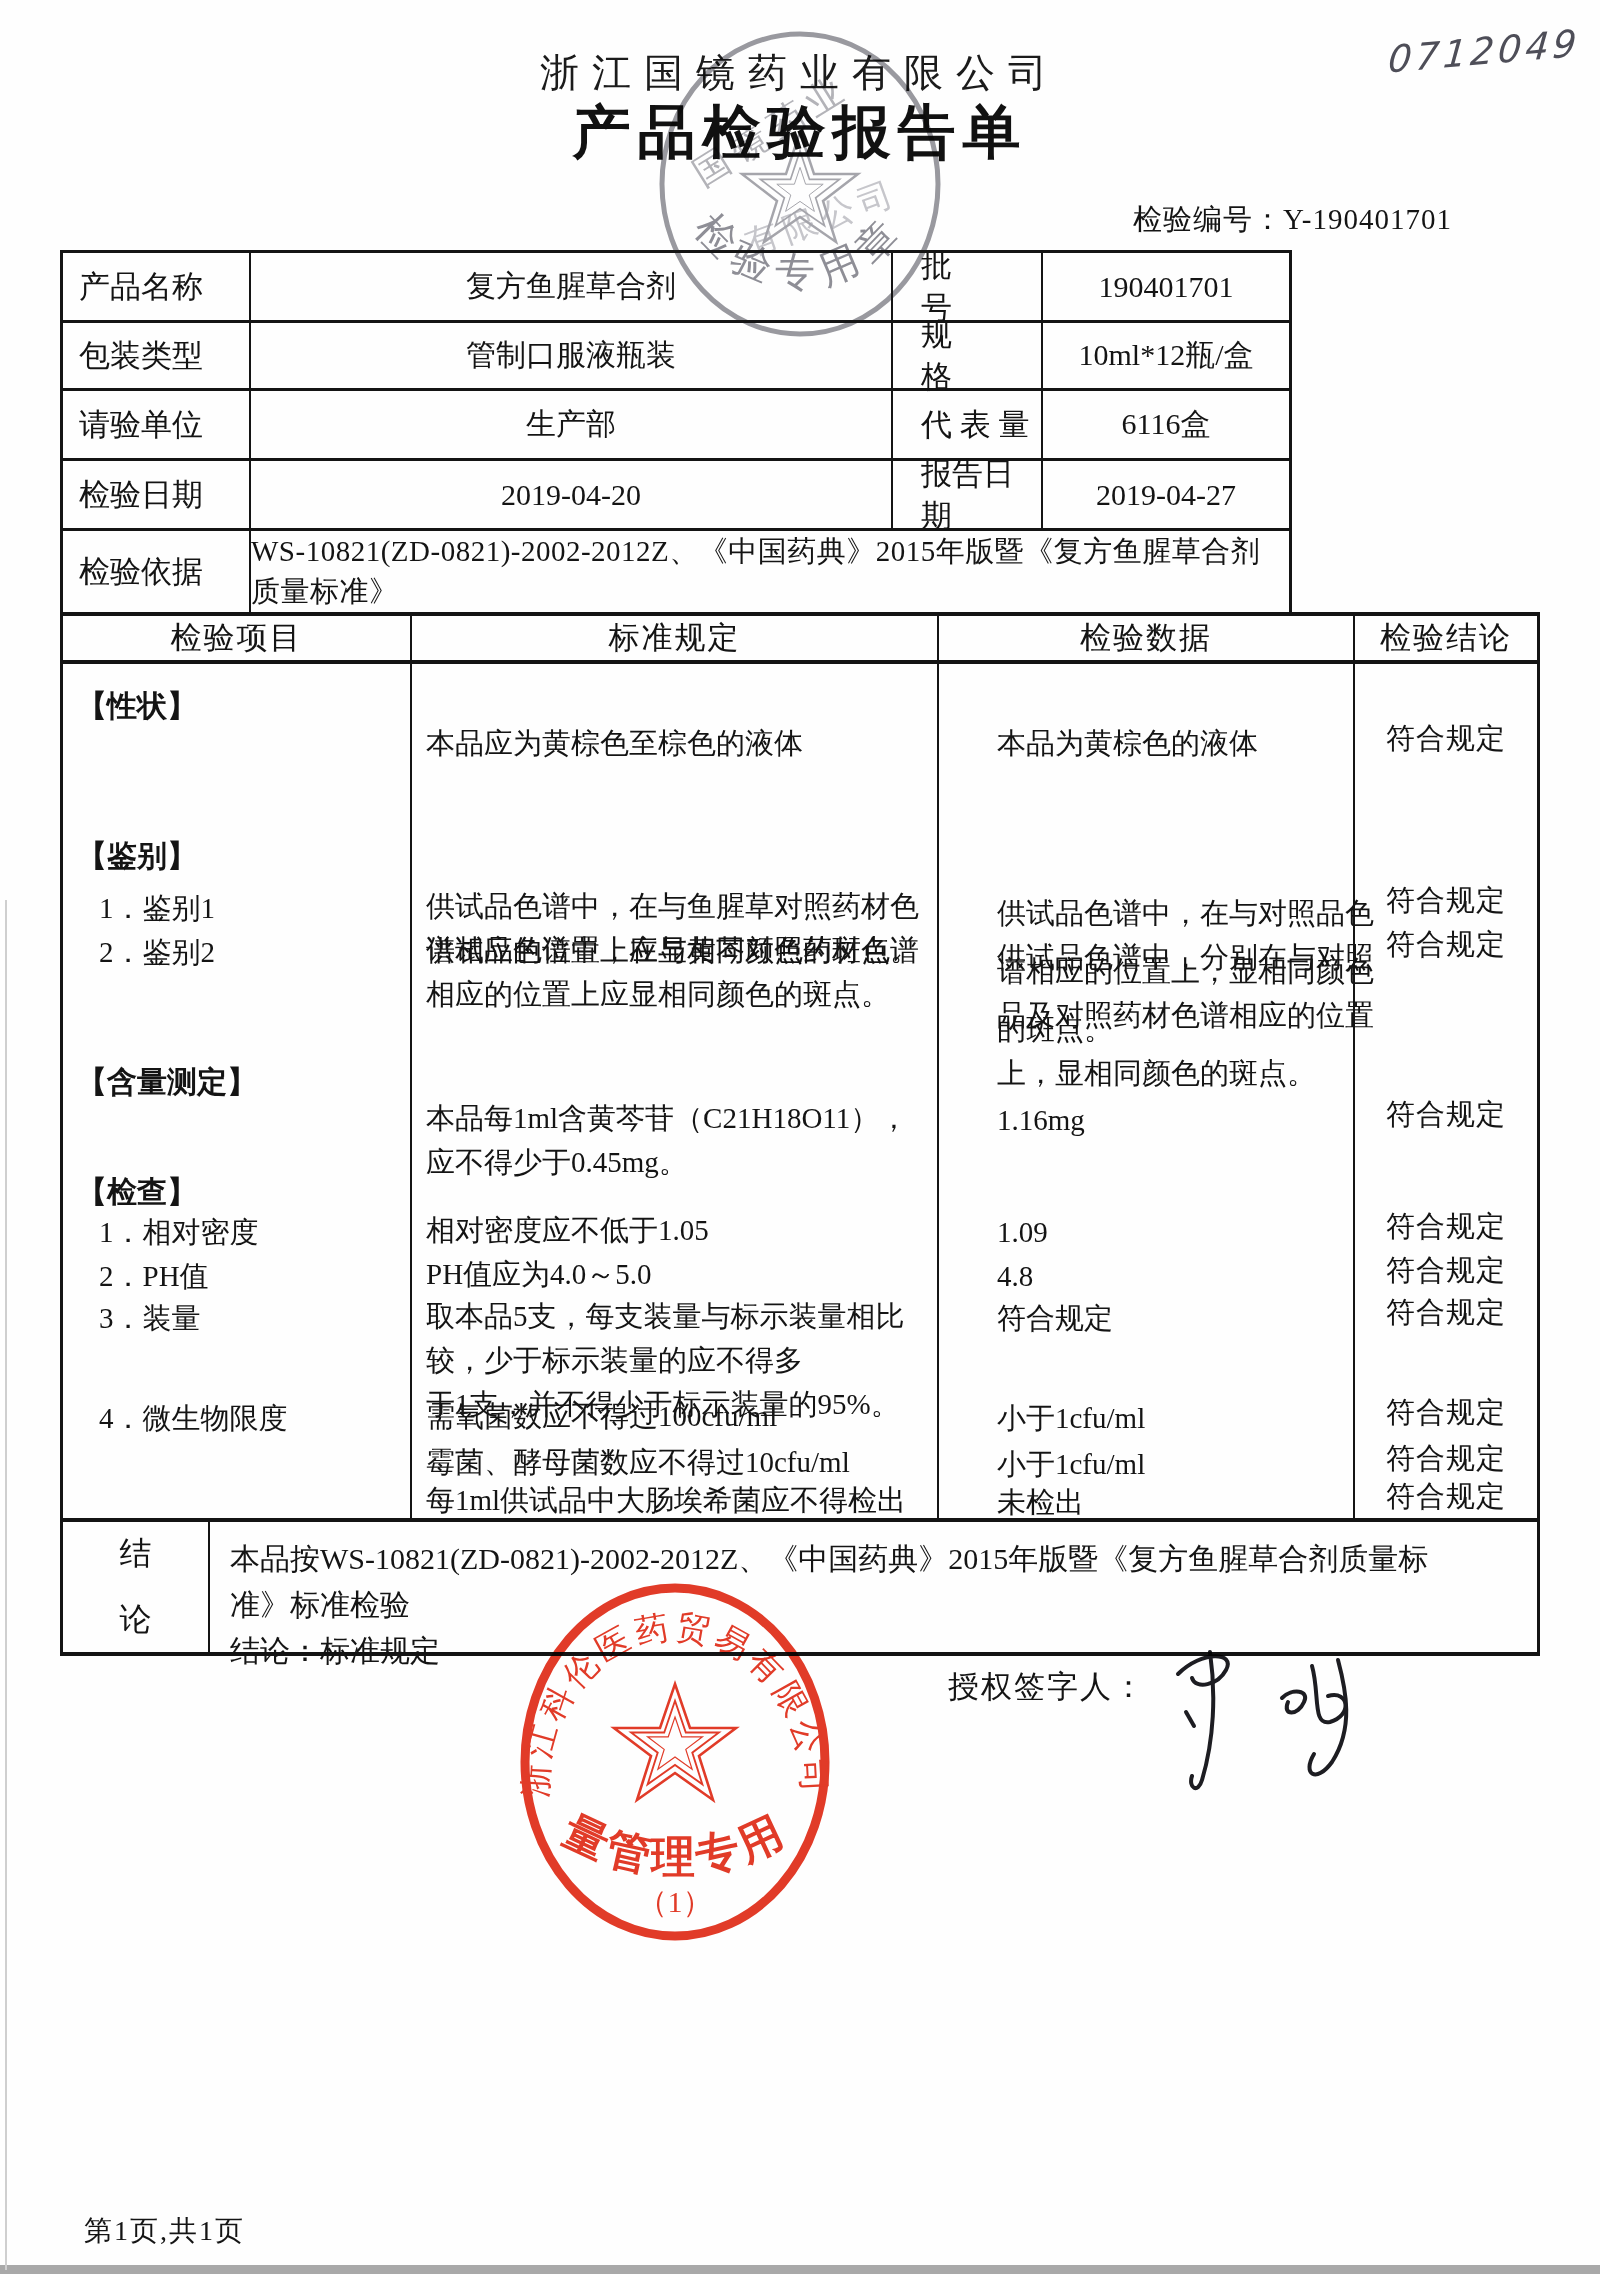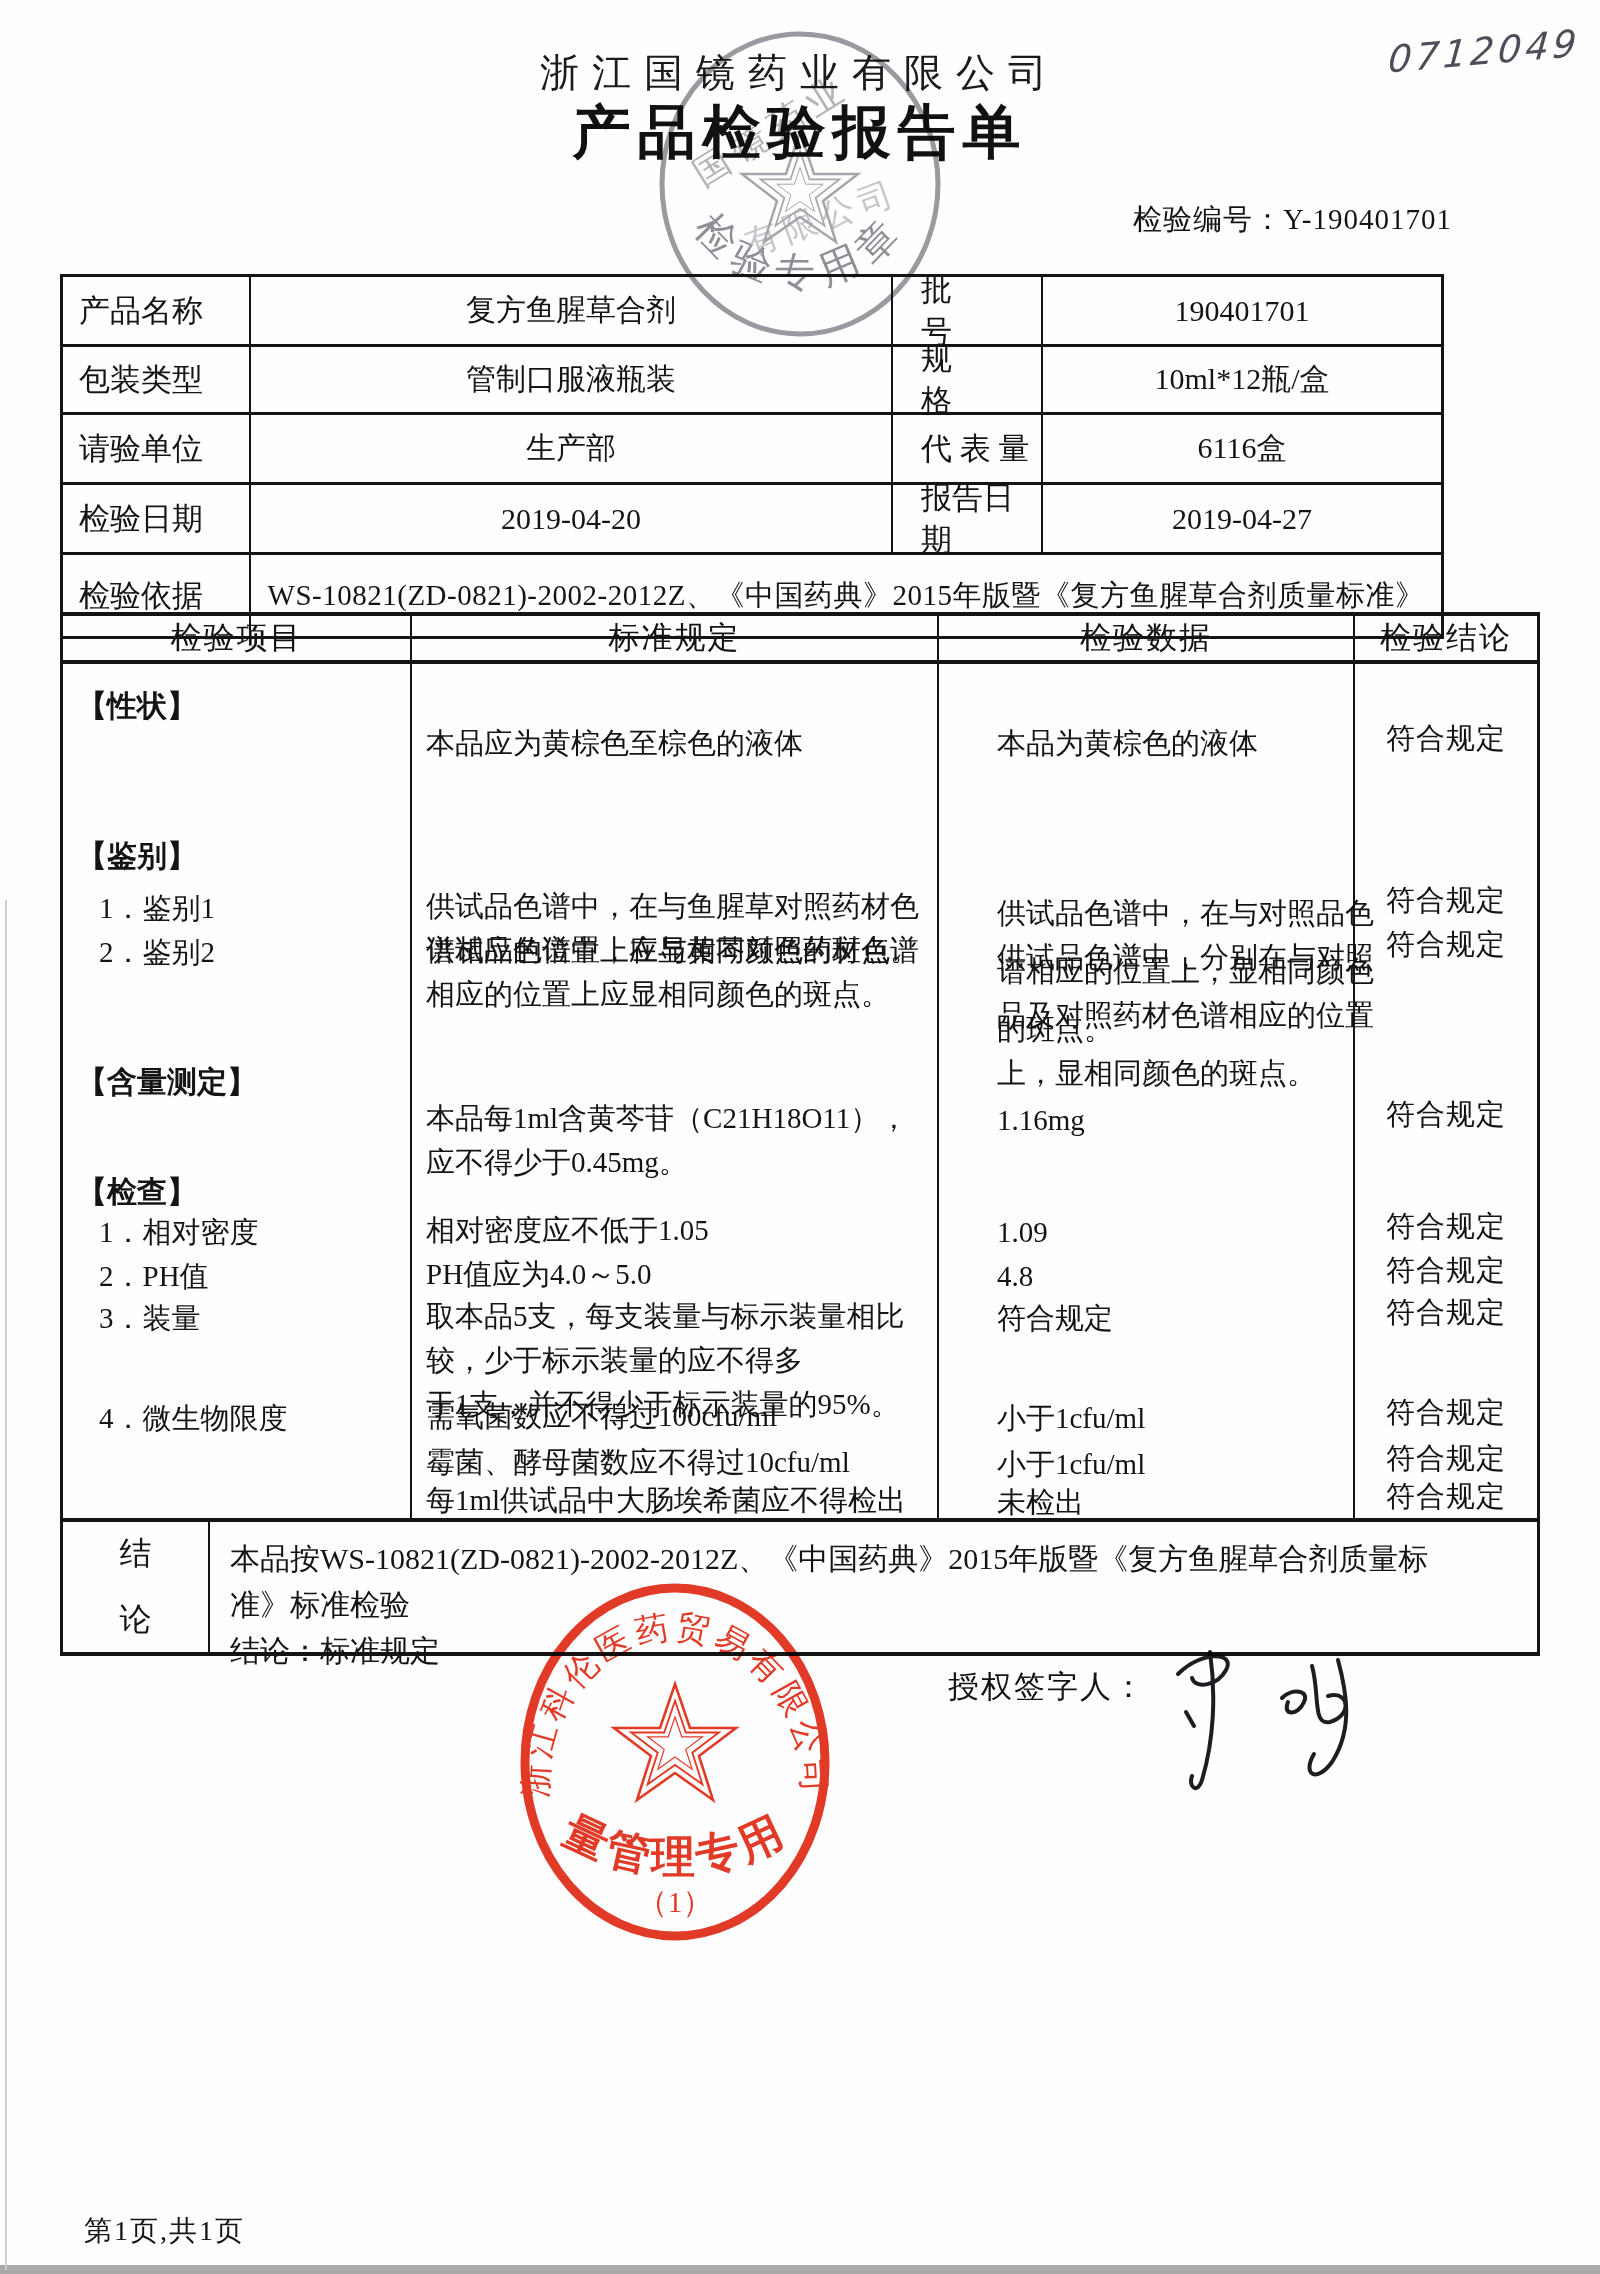--- a/index.html
+++ b/index.html
@@ -12,21 +12,21 @@
   .handwritten-no{position:absolute;left:1388px;top:30px;font-family:"DejaVu Sans",sans-serif;
       font-style:italic;font-size:37px;color:#4e4e58;letter-spacing:4px;
       transform:rotate(-5deg) skewX(-10deg);}
   .company{position:absolute;left:0;top:46px;width:100%;text-align:center;
       font-size:39px;letter-spacing:13px;color:#1b1b1b;}
   .doc-title{position:absolute;left:0;top:94px;width:100%;text-align:center;
       font-size:58px;font-weight:700;letter-spacing:7px;color:#111;}
   .report-no{position:absolute;top:200px;right:148px;font-size:29px;letter-spacing:1px;}
 
   
-  .itable{position:absolute;left:60px;top:250px;width:1384px;border:3px solid #141414;border-bottom:none;margin-top:24px;}
+  .itable{position:absolute;left:60px;top:250px;width:1232px;border:3px solid #141414;border-bottom:none;}
   .irow{display:flex;border-bottom:3px solid #141414;}
   .icell{display:flex;align-items:center;}
   .lab{width:188px;padding-left:16px;font-size:31px;border-right:2.5px solid #141414;}
   .valL{width:642px;justify-content:center;font-size:30px;border-right:2.5px solid #141414;}
   .labR{width:150px;padding-left:28px;font-size:31px;border-right:2.5px solid #141414;letter-spacing:0px;}
   .valR{flex:1;justify-content:center;font-size:30px;}
   .r1{height:70px;} .r2{height:68px;} .r3{height:70px;} .r4{height:70px;justify-content:flex-end;}
   .rbasis{height:84px;}
   .basisval{flex:1;justify-content:center;font-size:29px;letter-spacing:.5px;}
 

